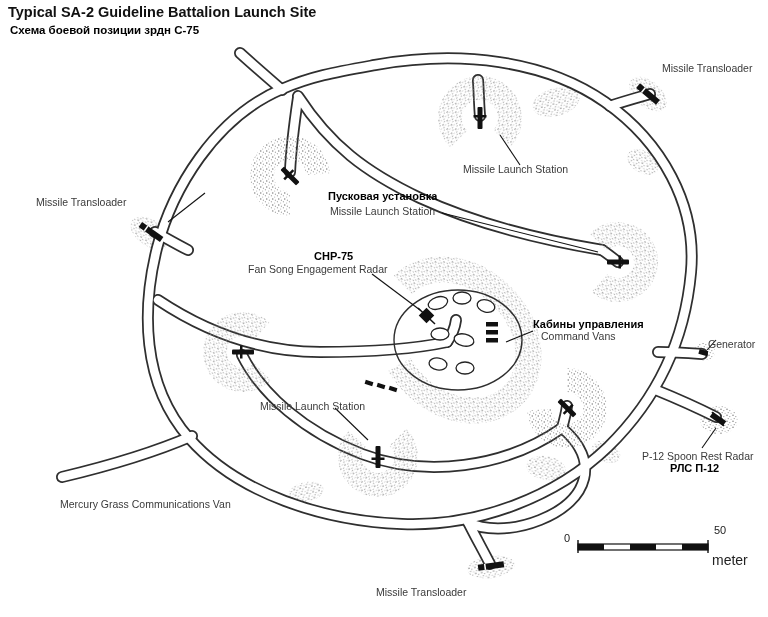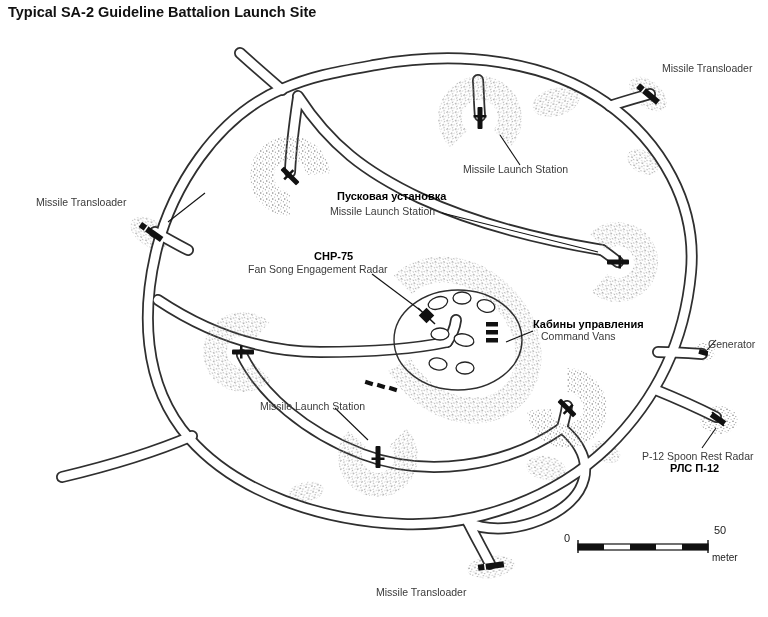--- a/index.html
+++ b/index.html
@@ -7,21 +7,21 @@
     position:relative; width:768px; height:617px; background:#ffffff;
     font-family:"Liberation Sans", sans-serif; overflow:hidden;
   }
   #site-svg { position:absolute; left:0; top:0; }
   .lbl { position:absolute; white-space:nowrap; line-height:1.15; }
   .lbl-en { font-size:10.5px; color:#3a3a3a; }
   .lbl-ru { font-size:11px; font-weight:bold; color:#000; }
   .title   { font-size:14.5px; font-weight:bold; color:#111; }
   .subtitle{ font-size:11.5px; font-weight:bold; color:#000; }
   .scale-num { font-size:11px; color:#222; }
-  .scale-unit{ font-size:10px; color:#222; }
+  .scale-unit{ font-size:14px; color:#222; }
 </style>
 </head>
 <body>
 
 <div id="stage">
 
   <svg id="site-svg" width="768" height="617" viewBox="0 0 768 617">
     <defs>
       <pattern id="stip" width="6" height="6" patternUnits="userSpaceOnUse">
         <circle cx="1" cy="1.2" r="0.75" fill="#7d7d7d"></circle>
@@ -183,41 +183,43 @@
       <line x1="578" y1="540" x2="578" y2="553" stroke="#111" stroke-width="1.4"></line>
       <line x1="708" y1="540" x2="708" y2="553" stroke="#111" stroke-width="1.4"></line>
       <rect x="578" y="544" width="130" height="6" fill="#fff" stroke="#111" stroke-width="1.2"></rect>
       <rect x="578" y="544" width="26" height="6" fill="#111"></rect>
       <rect x="630" y="544" width="26" height="6" fill="#111"></rect>
       <rect x="682" y="544" width="26" height="6" fill="#111"></rect>
     </g>
   </svg>
 
   <div class="lbl title" style="left:8px;  top:4px;">Typical SA-2 Guideline Battalion Launch Site</div>
+  <div class="lbl subtitle" style="left:10px; top:24px;">Схема боевой позиции зрдн С-75</div>
 
   <div class="lbl lbl-en" style="left:662px; top:62px;">Missile Transloader</div>
   <div class="lbl lbl-en" style="left:463px; top:163px;">Missile Launch Station</div>
 
   <div class="lbl lbl-en" style="left:36px; top:196px;">Missile Transloader</div>
 
-  <div class="lbl lbl-ru" style="left:328px; top:190px;margin-left:9px;">Пусковая установка</div>
+  <div class="lbl lbl-ru" style="left:328px; top:190px;">Пусковая установка</div>
   <div class="lbl lbl-en" style="left:330px; top:205px;">Missile Launch Station</div>
 
   <div class="lbl lbl-ru" style="left:314px; top:250px;">СНР-75</div>
   <div class="lbl lbl-en" style="left:248px; top:263px;">Fan Song Engagement Radar</div>
 
   <div class="lbl lbl-ru" style="left:533px; top:318px;">Кабины управления</div>
   <div class="lbl lbl-en" style="left:541px; top:330px;">Command Vans</div>
 
   <div class="lbl lbl-en" style="left:708px; top:338px;">Generator</div>
 
   <div class="lbl lbl-en" style="left:260px; top:400px;">Missile Launch Station</div>
 
   <div class="lbl lbl-en" style="left:642px; top:450px;">P-12 Spoon Rest Radar</div>
   <div class="lbl lbl-ru" style="left:670px; top:462px;">РЛС П-12</div>
 
+  <div class="lbl lbl-en" style="left:60px;  top:498px;">Mercury Grass Communications Van</div>
   <div class="lbl lbl-en" style="left:376px; top:586px;">Missile Transloader</div>
 
   <div class="lbl scale-num" style="left:564px; top:532px;">0</div>
   <div class="lbl scale-num" style="left:714px; top:524px;">50</div>
   <div class="lbl scale-unit" style="left:712px; top:552px;">meter</div>
 
 </div>
 
 </body></html>

